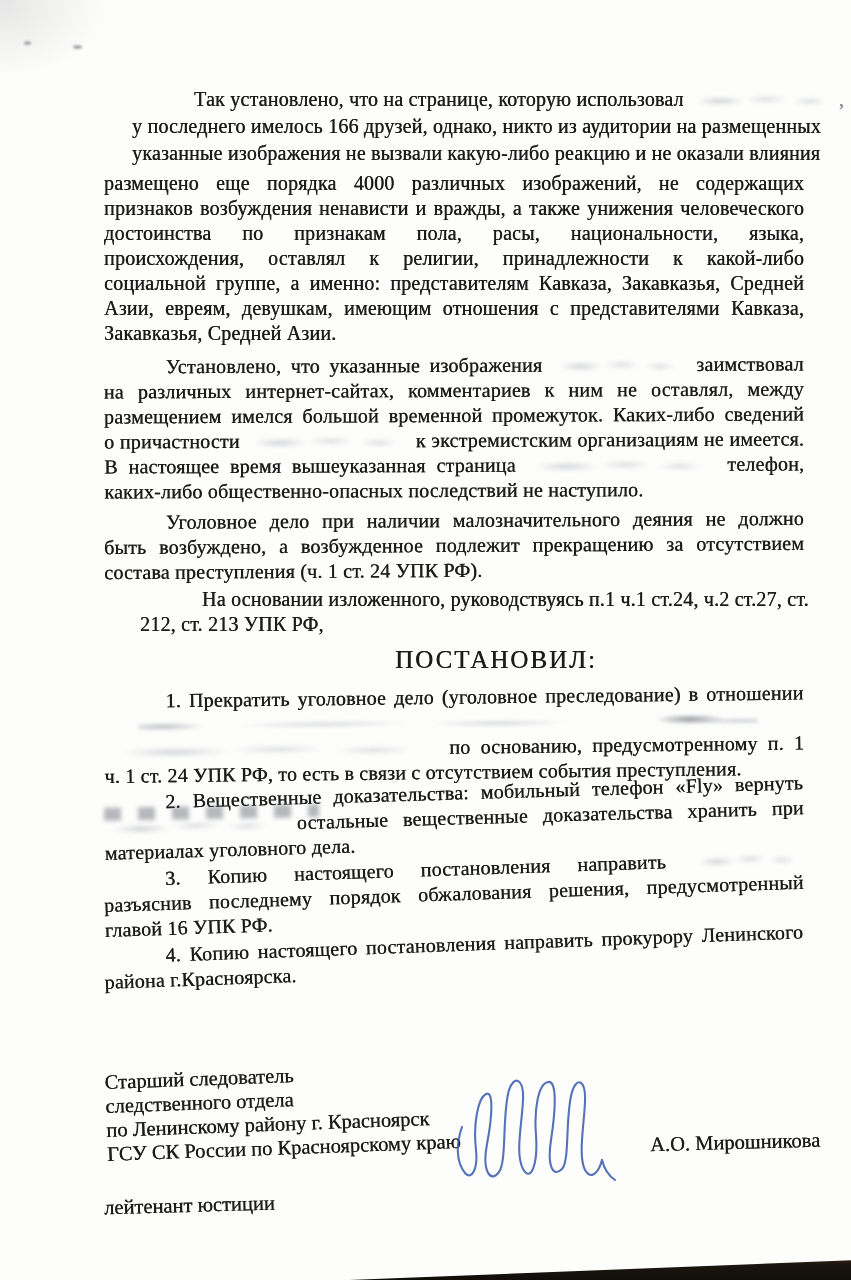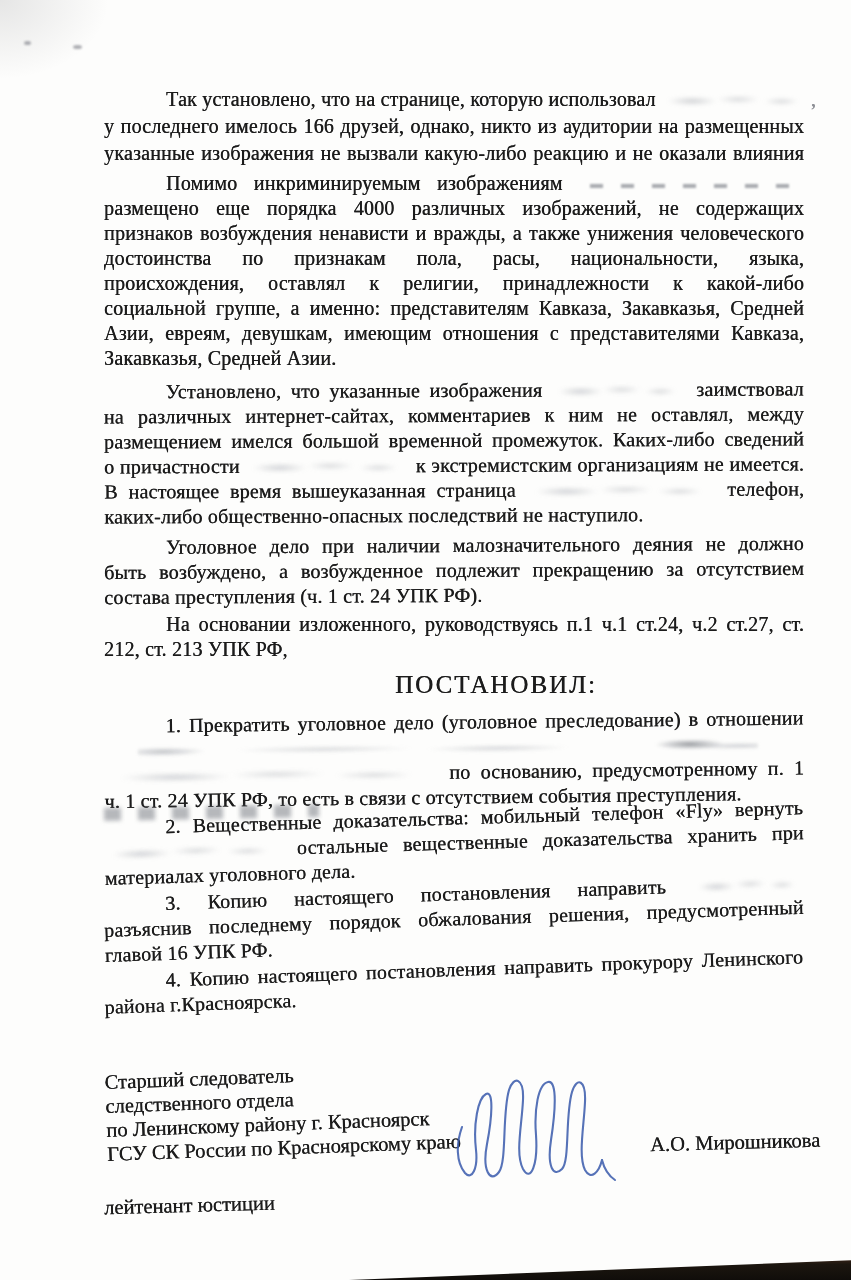--- a/index.html
+++ b/index.html
@@ -24,29 +24,29 @@
     font-size:20px;
     text-shadow:.35px 0 0 currentColor; 
     letter-spacing:.2px;
   }
   .block{margin:0 0 4px 0;}
   .line{
     white-space:nowrap;
     height:25px;line-height:25px;
     text-align:justify;text-align-last:justify;
   }
-  [data-name="paragraph-1"] .line{height:27px;line-height:27px;}
+  [data-name="paragraph-1"] .line{height:27px;line-height:27px;margin-left:28px;}
   .line.indent{text-indent:62px;}
   .line.left{text-align:left;text-align-last:left;}
   .line.center{text-align:center;text-align-last:center;}
 
   [data-name="paragraph-2"]{margin-bottom:7px;}
   [data-name="paragraph-3"]{margin-bottom:5px;transform:rotate(-.25deg);}
   [data-name="paragraph-4"]{transform:rotate(-.35deg);}
-  [data-name="paragraph-basis"]{margin-bottom:8px;}
+  [data-name="paragraph-basis"]{margin-bottom:8px;margin-left:36px;}
   [data-name="resolution-heading"]{margin:6px 0 14px 0;padding-left:84px;}
   [data-name="resolution-heading"] .line{height:30px;line-height:30px;font-size:25px;letter-spacing:2px;}
   [data-name="item-1"]{transform:rotate(-.7deg);transform-origin:0 50%;margin-bottom:2px;}
   [data-name="item-2"]{transform:rotate(-1.7deg);transform-origin:0 50%;margin-bottom:2px;}
   [data-name="item-3"]{transform:rotate(-1.9deg);transform-origin:0 50%;margin-bottom:2px;}
   [data-name="item-4"]{transform:rotate(-2.1deg);transform-origin:0 50%;}
 
   .txt.faint{color:#8e9096;}
   
   .redact{display:inline-block;height:13px;position:relative;vertical-align:-1px;}
@@ -93,21 +93,20 @@
   <div class="speck s1" data-name="scan-speck"></div>
   <div class="speck s2" data-name="scan-speck"></div>
 
   <div class="content" data-name="document-body">
       <div class="block" data-name="paragraph-1">
         <div class="line indent" data-name="text-line"><span class="txt" data-name="text-run">Так установлено, что на странице, которую использовал </span><span class="redact" data-name="redaction" style="width: 150px;"></span><span class="txt faint" data-name="text-run">,</span></div>
         <div class="line" data-name="text-line"><span class="txt" data-name="text-run">у последнего имелось 166 друзей, однако, никто из аудитории на размещенных</span></div>
         <div class="line" data-name="text-line"><span class="txt" data-name="text-run">указанные изображения не вызвали какую-либо реакцию и не оказали влияния</span></div>
       </div>
       <div class="block" data-name="paragraph-2">
-        <div class="line indent" data-name="text-line"><span class="txt" data-name="text-run">Помимо инкриминируемым изображениям </span><span class="redact dashes" data-name="redaction" style="width: 225px;"></span></div>
         <div class="line" data-name="text-line"><span class="txt" data-name="text-run">размещено еще порядка 4000 различных изображений, не содержащих</span></div>
         <div class="line" data-name="text-line"><span class="txt" data-name="text-run">признаков возбуждения ненависти и вражды, а также унижения человеческого</span></div>
         <div class="line" data-name="text-line"><span class="txt" data-name="text-run">достоинства по признакам пола, расы, национальности, языка,</span></div>
         <div class="line" data-name="text-line"><span class="txt" data-name="text-run">происхождения, оставлял к религии, принадлежности к какой-либо</span></div>
         <div class="line" data-name="text-line"><span class="txt" data-name="text-run">социальной группе, а именно: представителям Кавказа, Закавказья, Средней</span></div>
         <div class="line" data-name="text-line"><span class="txt" data-name="text-run">Азии, евреям, девушкам, имеющим отношения с представителями Кавказа,</span></div>
         <div class="line left" data-name="text-line"><span class="txt" data-name="text-run">Закавказья, Средней Азии.</span></div>
       </div>
       <div class="block" data-name="paragraph-3">
         <div class="line indent" data-name="text-line"><span class="txt" data-name="text-run">Установлено, что указанные изображения </span><span class="redact" data-name="redaction" style="width: 135px;"></span><span class="txt" data-name="text-run"> заимствовал</span></div>

